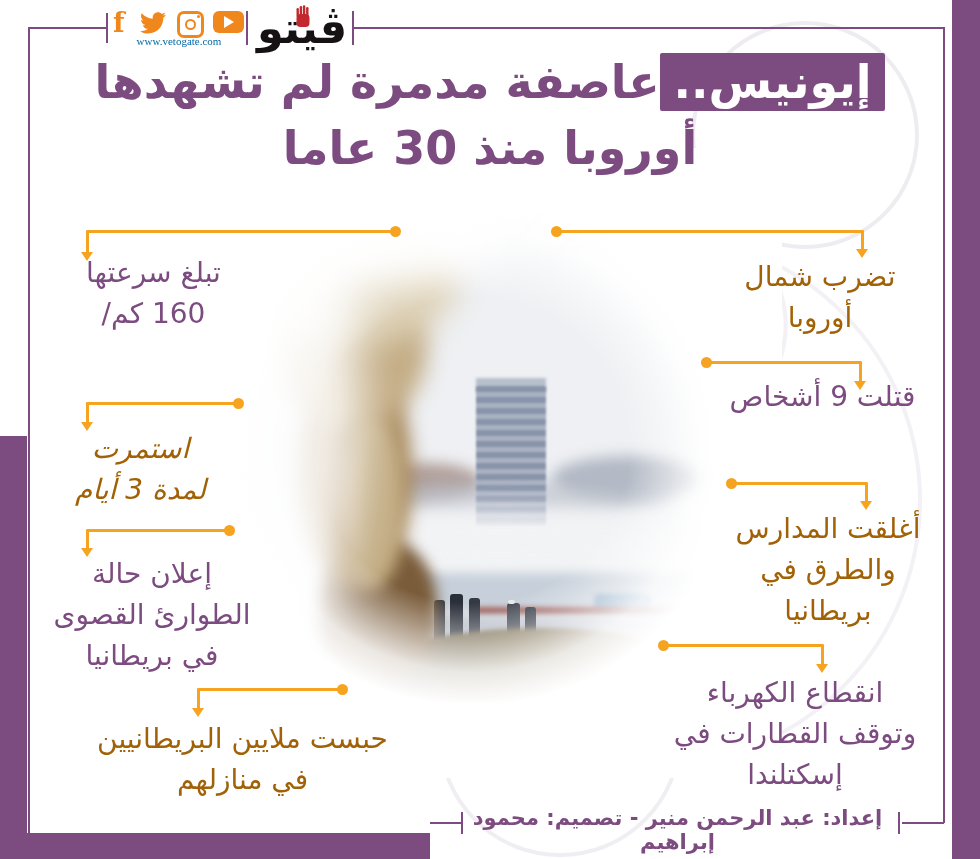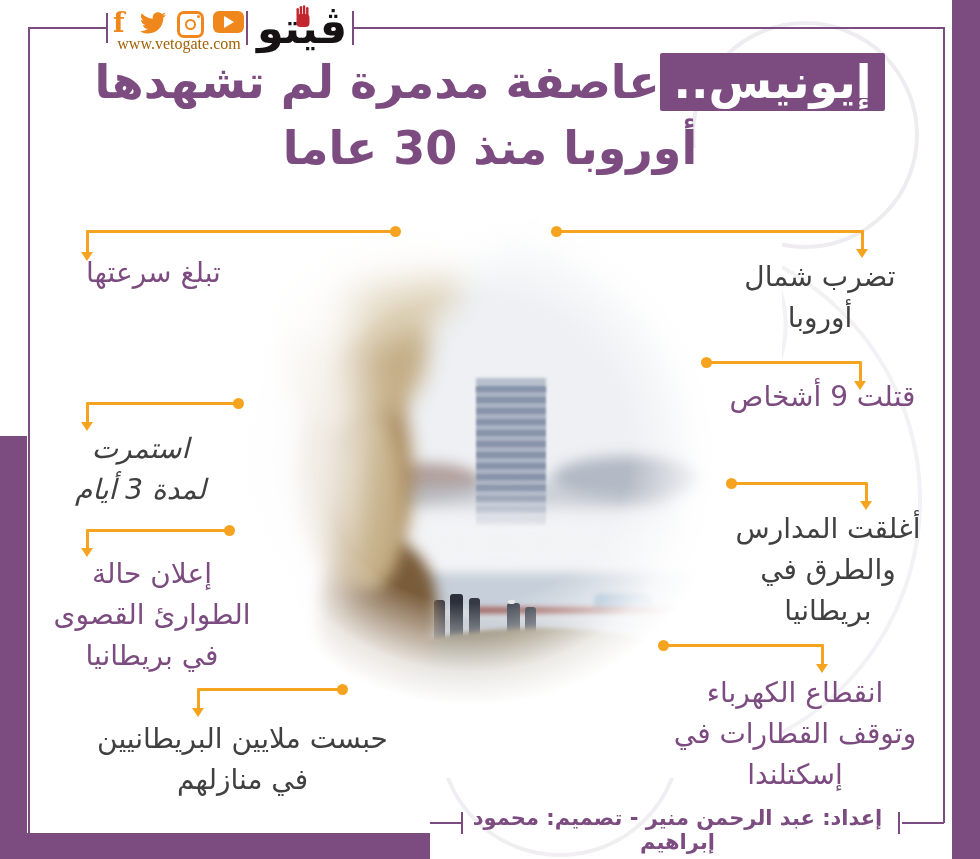--- a/index.html
+++ b/index.html
@@ -18,21 +18,21 @@
   
   #header{position:absolute;left:0;top:0;width:980px;height:60px;z-index:6;}
   .soc{position:absolute;top:10px;height:26px;}
   .fb-f{font-weight:bold;font-size:27px;color:#f0871d;line-height:26px;font-family:"DejaVu Serif",serif;}
   .ig-box{width:21px;height:21px;border:3px solid #f0871d;border-radius:7px;position:relative;}
   .ig-box .lens{position:absolute;left:4.5px;top:4.5px;width:7px;height:7px;border:2.5px solid #f0871d;border-radius:50%;}
   .ig-box .dotty{position:absolute;right:1px;top:1px;width:3px;height:3px;background:#f0871d;border-radius:50%;}
   .yt-box{width:31px;height:22px;background:#f0871d;border-radius:6px;position:relative;}
   .yt-box .tri{position:absolute;left:11px;top:5px;width:0;height:0;border-left:10px solid #fff;border-top:6px solid transparent;border-bottom:6px solid transparent;}
   .url{position:absolute;left:111px;top:35px;width:136px;text-align:center;
-       font-family:"Liberation Serif","DejaVu Serif",serif;font-size:16px;color:#a16207;}
+       font-family:"Liberation Serif","DejaVu Serif",serif;font-size:11px;color:#0369a1;}
   #logo{position:absolute;left:246px;top:2px;width:112px;height:52px;direction:rtl;}
   #logo .logo-text{font-size:43px;font-weight:bold;color:#161214;line-height:52px;text-align:center;display:block;letter-spacing:-1px;}
   #logo svg{position:absolute;left:47px;top:3px;}
 
   
   #title{position:absolute;left:50px;top:50px;width:880px;z-index:5;
          direction:rtl;text-align:center;font-weight:bold;color:#7c4b80;}
   #title .t-line1{font-size:46px;line-height:64px;}
   #title .hl{display:inline-block;background:#7c4b80;color:#fff;padding:0 14px;line-height:58px;border-radius:2px;}
   #title .t-line2{font-size:46px;line-height:60px;margin-top:4px;}
@@ -54,21 +54,21 @@
   .conn{position:absolute;z-index:4;}
   .h{position:absolute;height:3px;background:#f6a41f;border-radius:2px;}
   .v{position:absolute;width:3px;background:#f6a41f;border-radius:2px;}
   .dot{position:absolute;width:11px;height:11px;border-radius:50%;background:#f6a41f;}
   .arr{position:absolute;width:0;height:0;border-left:6px solid transparent;border-right:6px solid transparent;border-top:9px solid #f6a41f;}
 
   
   .fact{position:absolute;z-index:4;direction:rtl;text-align:center;
         font-size:28px;line-height:41px;letter-spacing:0;}
   .fact.purple{color:#7c4b80;}
-  .fact.dark{color:#404040;}
+  .fact.dark{color:#a16207;}
 
   
   #credit{position:absolute;left:455px;top:806px;width:445px;z-index:5;
           direction:rtl;text-align:center;font-size:21px;font-weight:bold;color:#7c4b80;}
 </style>
 </head>
 <body>
 
 <svg id="watermark" width="980" height="859">
   <g fill="none" stroke="#efecf1" stroke-width="4">
@@ -225,20 +225,21 @@
 
 <div class="conn">
   <div class="h" style="left:663px;top:644px;width:161px;"></div>
   <div class="dot" style="left:658px;top:640px;"></div>
   <div class="v" style="left:821px;top:644px;height:22px;"></div>
   <div class="arr" style="left:816px;top:664px;"></div>
 </div>
 
 <div class="fact purple" style="left:36px;top:252px;width:235px;">
   <div>تبلغ سرعتها</div>
+  <div>160 كم/</div>
 </div>
 <div class="fact dark" style="left:23px;top:428px;width:235px;font-style:italic;">
   <div>استمرت</div>
   <div>لمدة 3 أيام</div>
 </div>
 <div class="fact purple" style="left:18px;top:553px;width:268px;">
   <div>إعلان حالة</div>
   <div>الطوارئ القصوى</div>
   <div>في بريطانيا</div>
 </div>

